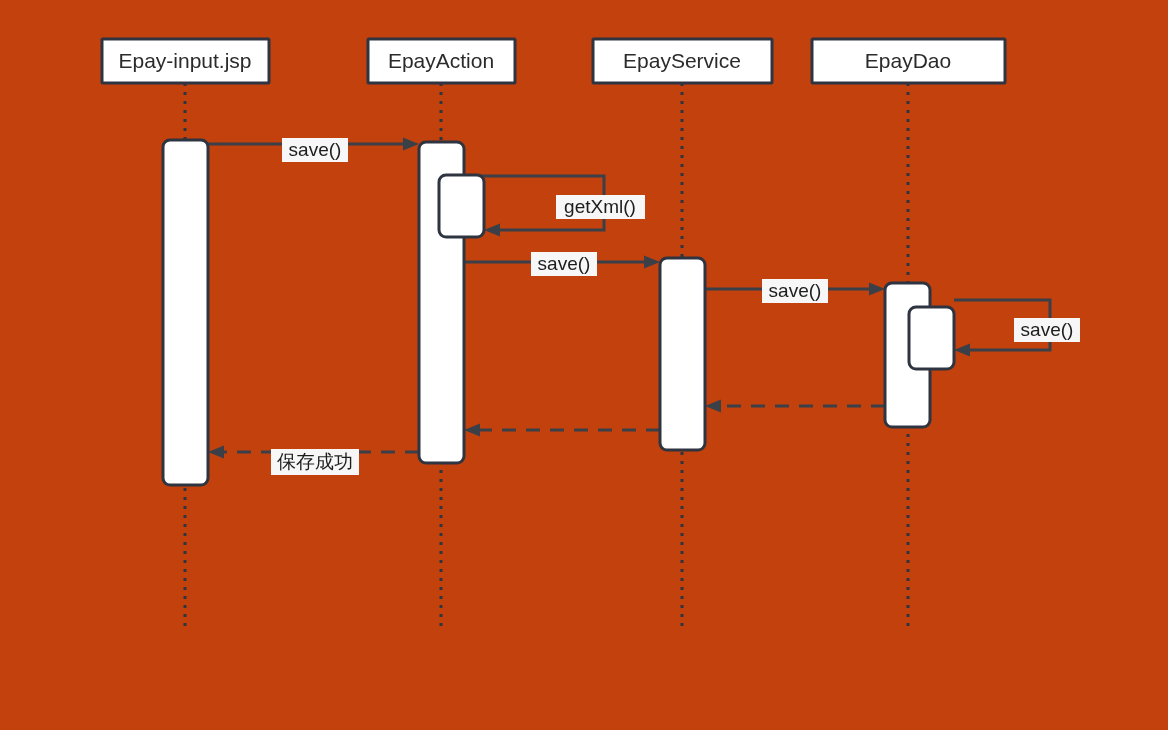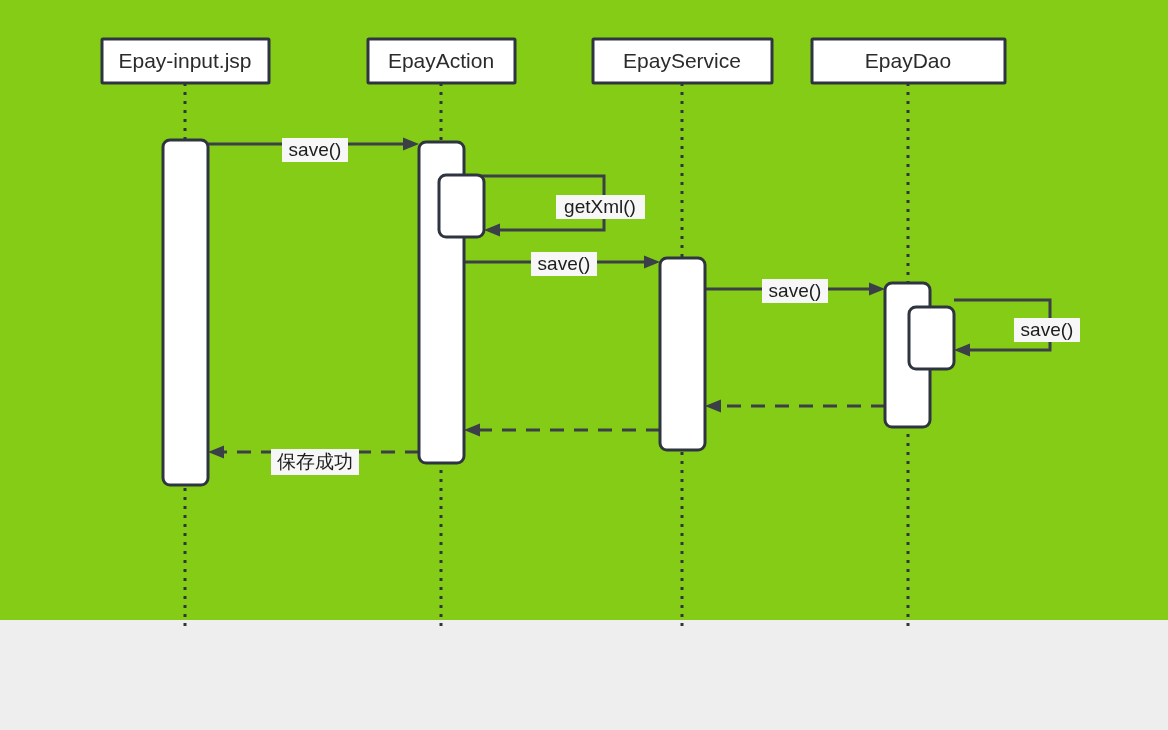--- a/index.html
+++ b/index.html
@@ -10,22 +10,22 @@
   }
   body {
     width: 1168px;
     height: 730px;
     overflow: hidden;
     font-family: "Liberation Sans", "DejaVu Sans", sans-serif;
   }
   #diagram-root {
     position: relative;
     width: 1168px;
-    height: 620px;
-    background: #84cc16;
+    height: 730px;
+    background: #c2410c;
   }
   svg.diagram-canvas {
     position: absolute;
     top: 0;
     left: 0;
     width: 1168px;
     height: 730px;
   }
   .participant-box {
     fill: #ffffff;

